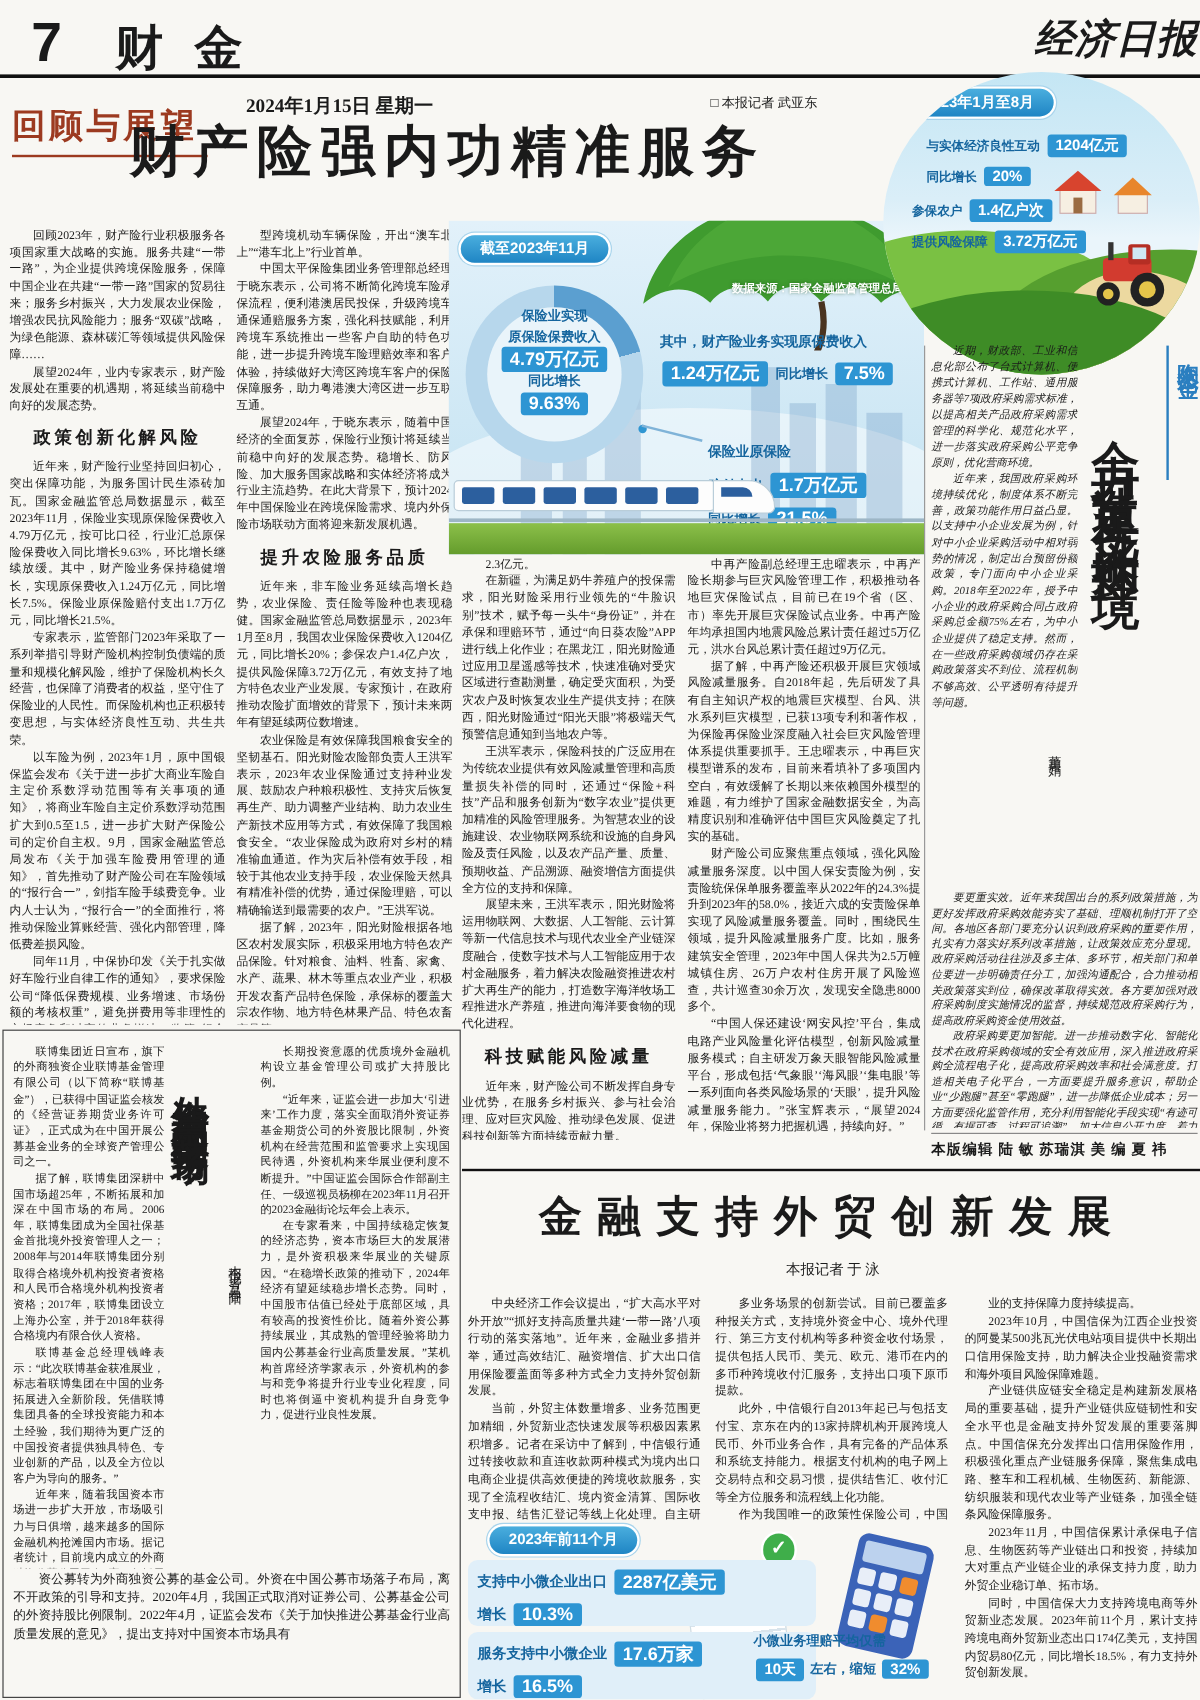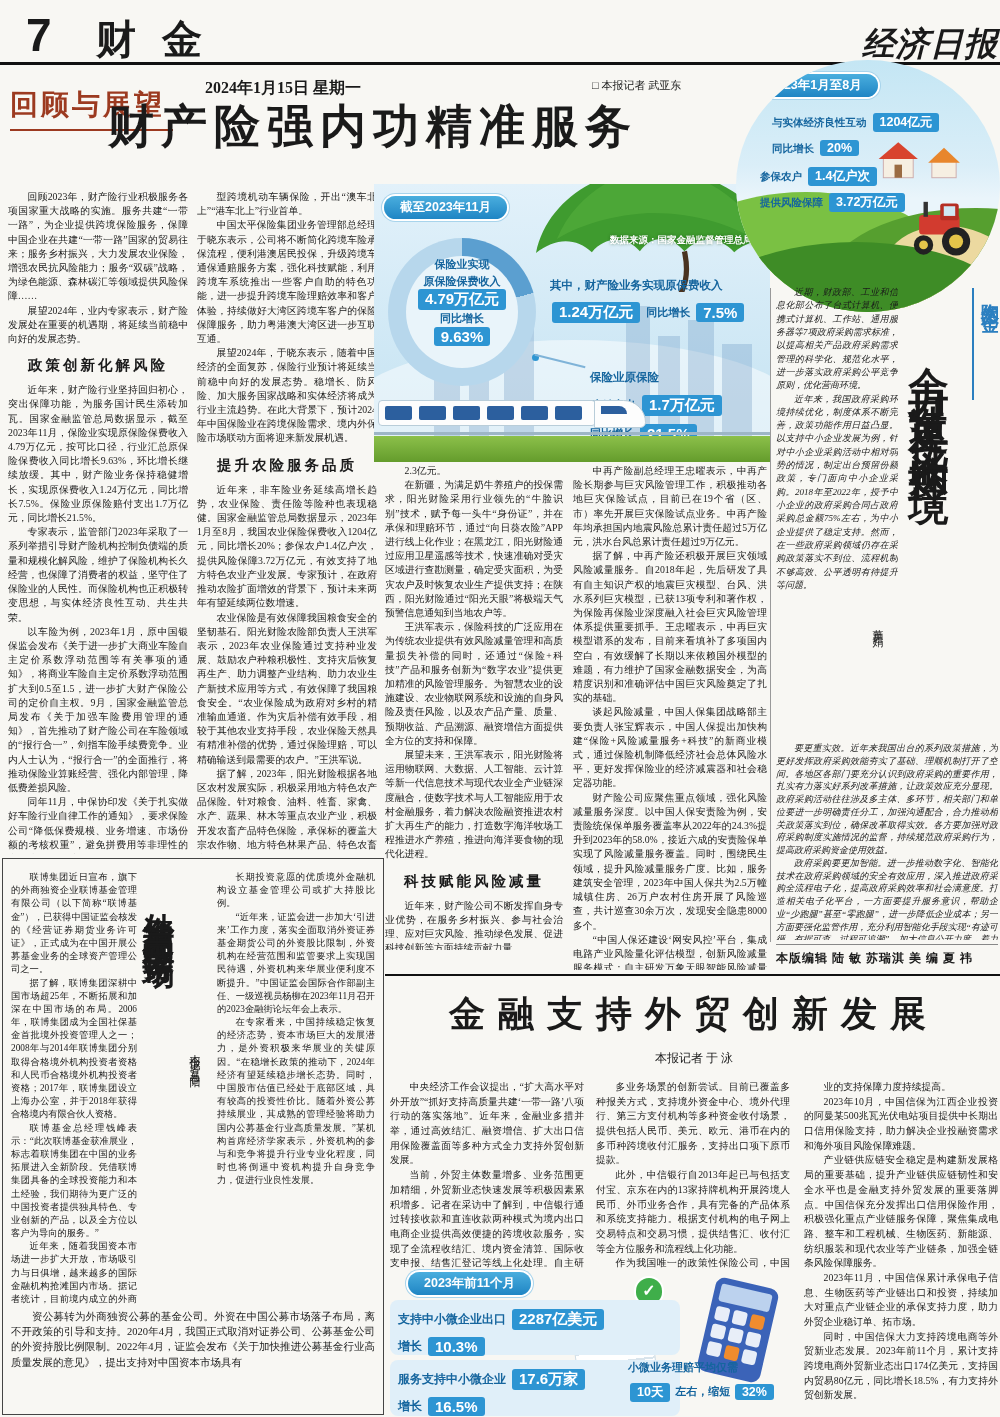--- a/index.html
+++ b/index.html
@@ -3,21 +3,21 @@
 <meta charset="utf-8">
 <style>
   html,body{margin:0;padding:0;}
   #page{position:relative;width:1000px;height:1417px;background:#f8f7f3;overflow:hidden;
     font-family:"Liberation Serif","DejaVu Serif",serif;color:#1a1a1a;}
   .abs{position:absolute;}
   
   .pagenum{left:26px;top:8px;font-size:46px;font-weight:bold;font-family:"Liberation Sans",sans-serif;}
   .section{left:96px;top:12px;font-size:40px;font-weight:bold;letter-spacing:26px;font-family:"Liberation Sans",sans-serif;}
   .pdate{left:205px;top:42px;font-size:16px;font-weight:bold;margin-top:36px;}
-  .masthead{left:862px;top:22px;width:136px;font-size:33px;font-weight:bold;font-style:italic;letter-spacing:1px;}
+  .masthead{left:862px;top:10px;width:136px;font-size:33px;font-weight:bold;font-style:italic;letter-spacing:1px;}
   .rule{background:#111;}
   .kicker{left:10px;top:86px;font-size:28px;font-weight:bold;color:#9c3a20;border-bottom:2px solid #9c3a20;padding:0 8px 5px 0;letter-spacing:3px;}
   .main-headline{left:78px;top:96px;width:590px;text-align:center;font-size:46px;font-weight:bold;letter-spacing:7px;font-family:"Liberation Sans",sans-serif;}
   .main-byline{left:592px;top:78px;font-size:11px;}
   
   .ncol{position:absolute;font-size:9.8px;line-height:1.45;text-align:justify;overflow:hidden;}
   .ncol .para{margin:0;text-indent:2em;}
   .ncol .subhead{font-family:"Liberation Sans",sans-serif;font-size:14.5px;font-weight:bold;text-align:center;
     letter-spacing:3px;margin:9px 0 7px;text-indent:0;}
   .c1{left:8px;top:190px;width:180px;height:664px;}
@@ -142,21 +142,20 @@
       <p class="para">2.3亿元。</p>
       <p class="para">在新疆，为满足奶牛养殖户的投保需求，阳光财险采用行业领先的“牛脸识别”技术，赋予每一头牛“身份证”，并在承保和理赔环节，通过“向日葵农险”APP进行线上化作业；在黑龙江，阳光财险通过应用卫星遥感等技术，快速准确对受灾区域进行查勘测量，确定受灾面积，为受灾农户及时恢复农业生产提供支持；在陕西，阳光财险通过“阳光天眼”将极端天气预警信息通知到当地农户等。</p>
       <p class="para">王洪军表示，保险科技的广泛应用在为传统农业提供有效风险减量管理和高质量损失补偿的同时，还通过“保险+科技”产品和服务创新为“数字农业”提供更加精准的风险管理服务。为智慧农业的设施建设、农业物联网系统和设施的自身风险及责任风险，以及农产品产量、质量、预期收益、产品溯源、融资增信方面提供全方位的支持和保障。</p>
       <p class="para">展望未来，王洪军表示，阳光财险将运用物联网、大数据、人工智能、云计算等新一代信息技术与现代农业全产业链深度融合，使数字技术与人工智能应用于农村金融服务，着力解决农险融资推进农村扩大再生产的能力，打造数字海洋牧场工程推进水产养殖，推进向海洋要食物的现代化进程。</p>
       <h3 class="subhead">科技赋能风险减量</h3>
       <p class="para">近年来，财产险公司不断发挥自身专业优势，在服务乡村振兴、参与社会治理、应对巨灾风险、推动绿色发展、促进科技创新等方面持续贡献力量。</p>
     </div>
   <div class="ncol c4">
       <p class="para">中再产险副总经理王忠曜表示，中再产险长期参与巨灾风险管理工作，积极推动各地巨灾保险试点，目前已在19个省（区、市）率先开展巨灾保险试点业务。中再产险年均承担国内地震风险总累计责任超过5万亿元，洪水台风总累计责任超过9万亿元。</p>
       <p class="para">据了解，中再产险还积极开展巨灾领域风险减量服务。自2018年起，先后研发了具有自主知识产权的地震巨灾模型、台风、洪水系列巨灾模型，已获13项专利和著作权，为保险再保险业深度融入社会巨灾风险管理体系提供重要抓手。王忠曜表示，中再巨灾模型谱系的发布，目前来看填补了多项国内空白，有效缓解了长期以来依赖国外模型的难题，有力维护了国家金融数据安全，为高精度识别和准确评估中国巨灾风险奠定了扎实的基础。</p>
-      <p class="para">谈起风险减量，中国人保集团战略部主要负责人张宝辉表示，中国人保提出加快构建“保险+风险减量服务+科技”的新商业模式，通过保险机制降低经济社会总体风险水平，更好发挥保险业的经济减震器和社会稳定器功能。</p>
       <p class="para">财产险公司应聚焦重点领域，强化风险减量服务深度。以中国人保安责险为例，安责险统保保单服务覆盖率从2022年的24.3%提升到2023年的58.0%，接近六成的安责险保单实现了风险减量服务覆盖。同时，围绕民生领域，提升风险减量服务广度。比如，服务建筑安全管理，2023年中国人保共为2.5万幢城镇住房、26万户农村住房开展了风险巡查，共计巡查30余万次，发现安全隐患8000多个。</p>
       <p class="para">“中国人保还建设‘网安风控’平台，集成电路产业风险量化评估模型，创新风险减量服务模式；自主研发万象天眼智能风险减量平台，形成包括‘气象眼’‘海风眼’‘集电眼’等一系列面向各类风险场景的‘天眼’，提升风险减量服务能力。”张宝辉表示，“展望2024年，保险业将努力把握机遇，持续向好。”</p>
     </div>
 
   <div class="abs ig1">
     <div class="wave"></div>
     <div class="bld" style="left:60px;top:150px;width:26px;height:128px;"></div>
     <div class="bld" style="left:95px;top:172px;width:20px;height:106px;"></div>
     <div class="bld" style="left:130px;top:142px;width:30px;height:136px;"></div>
     <div class="bld" style="left:252px;top:122px;width:24px;height:156px;"></div>

